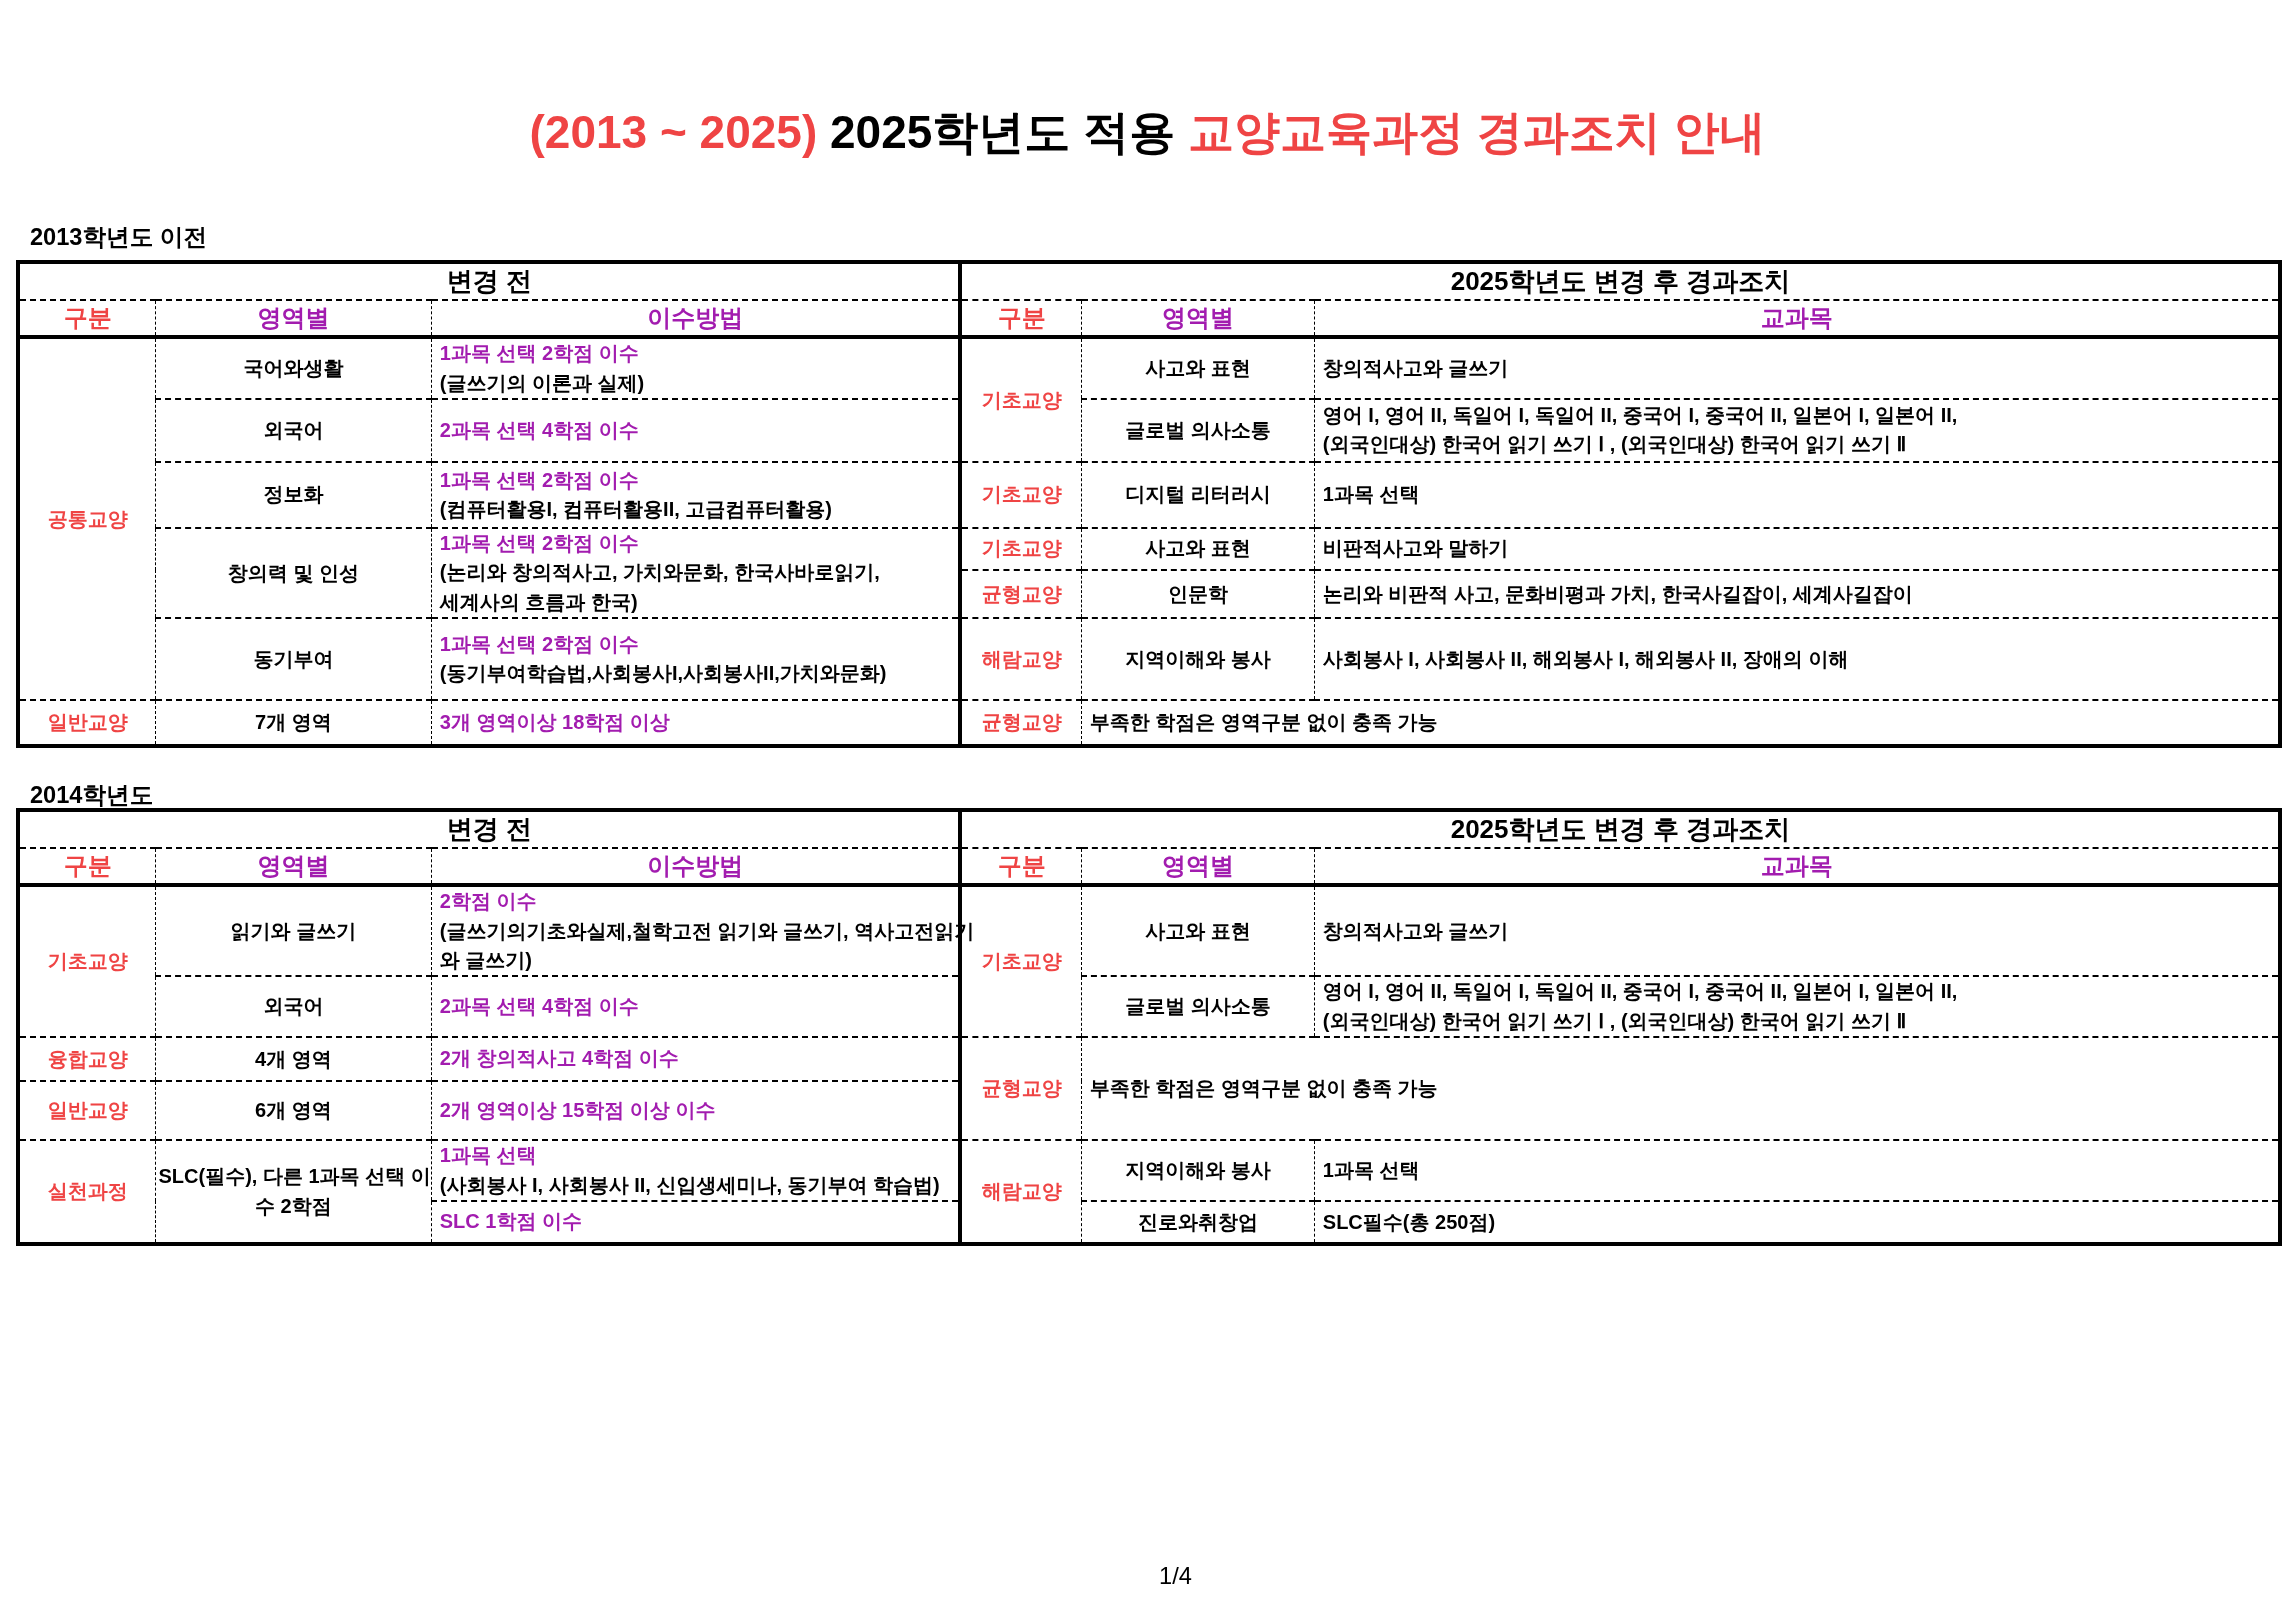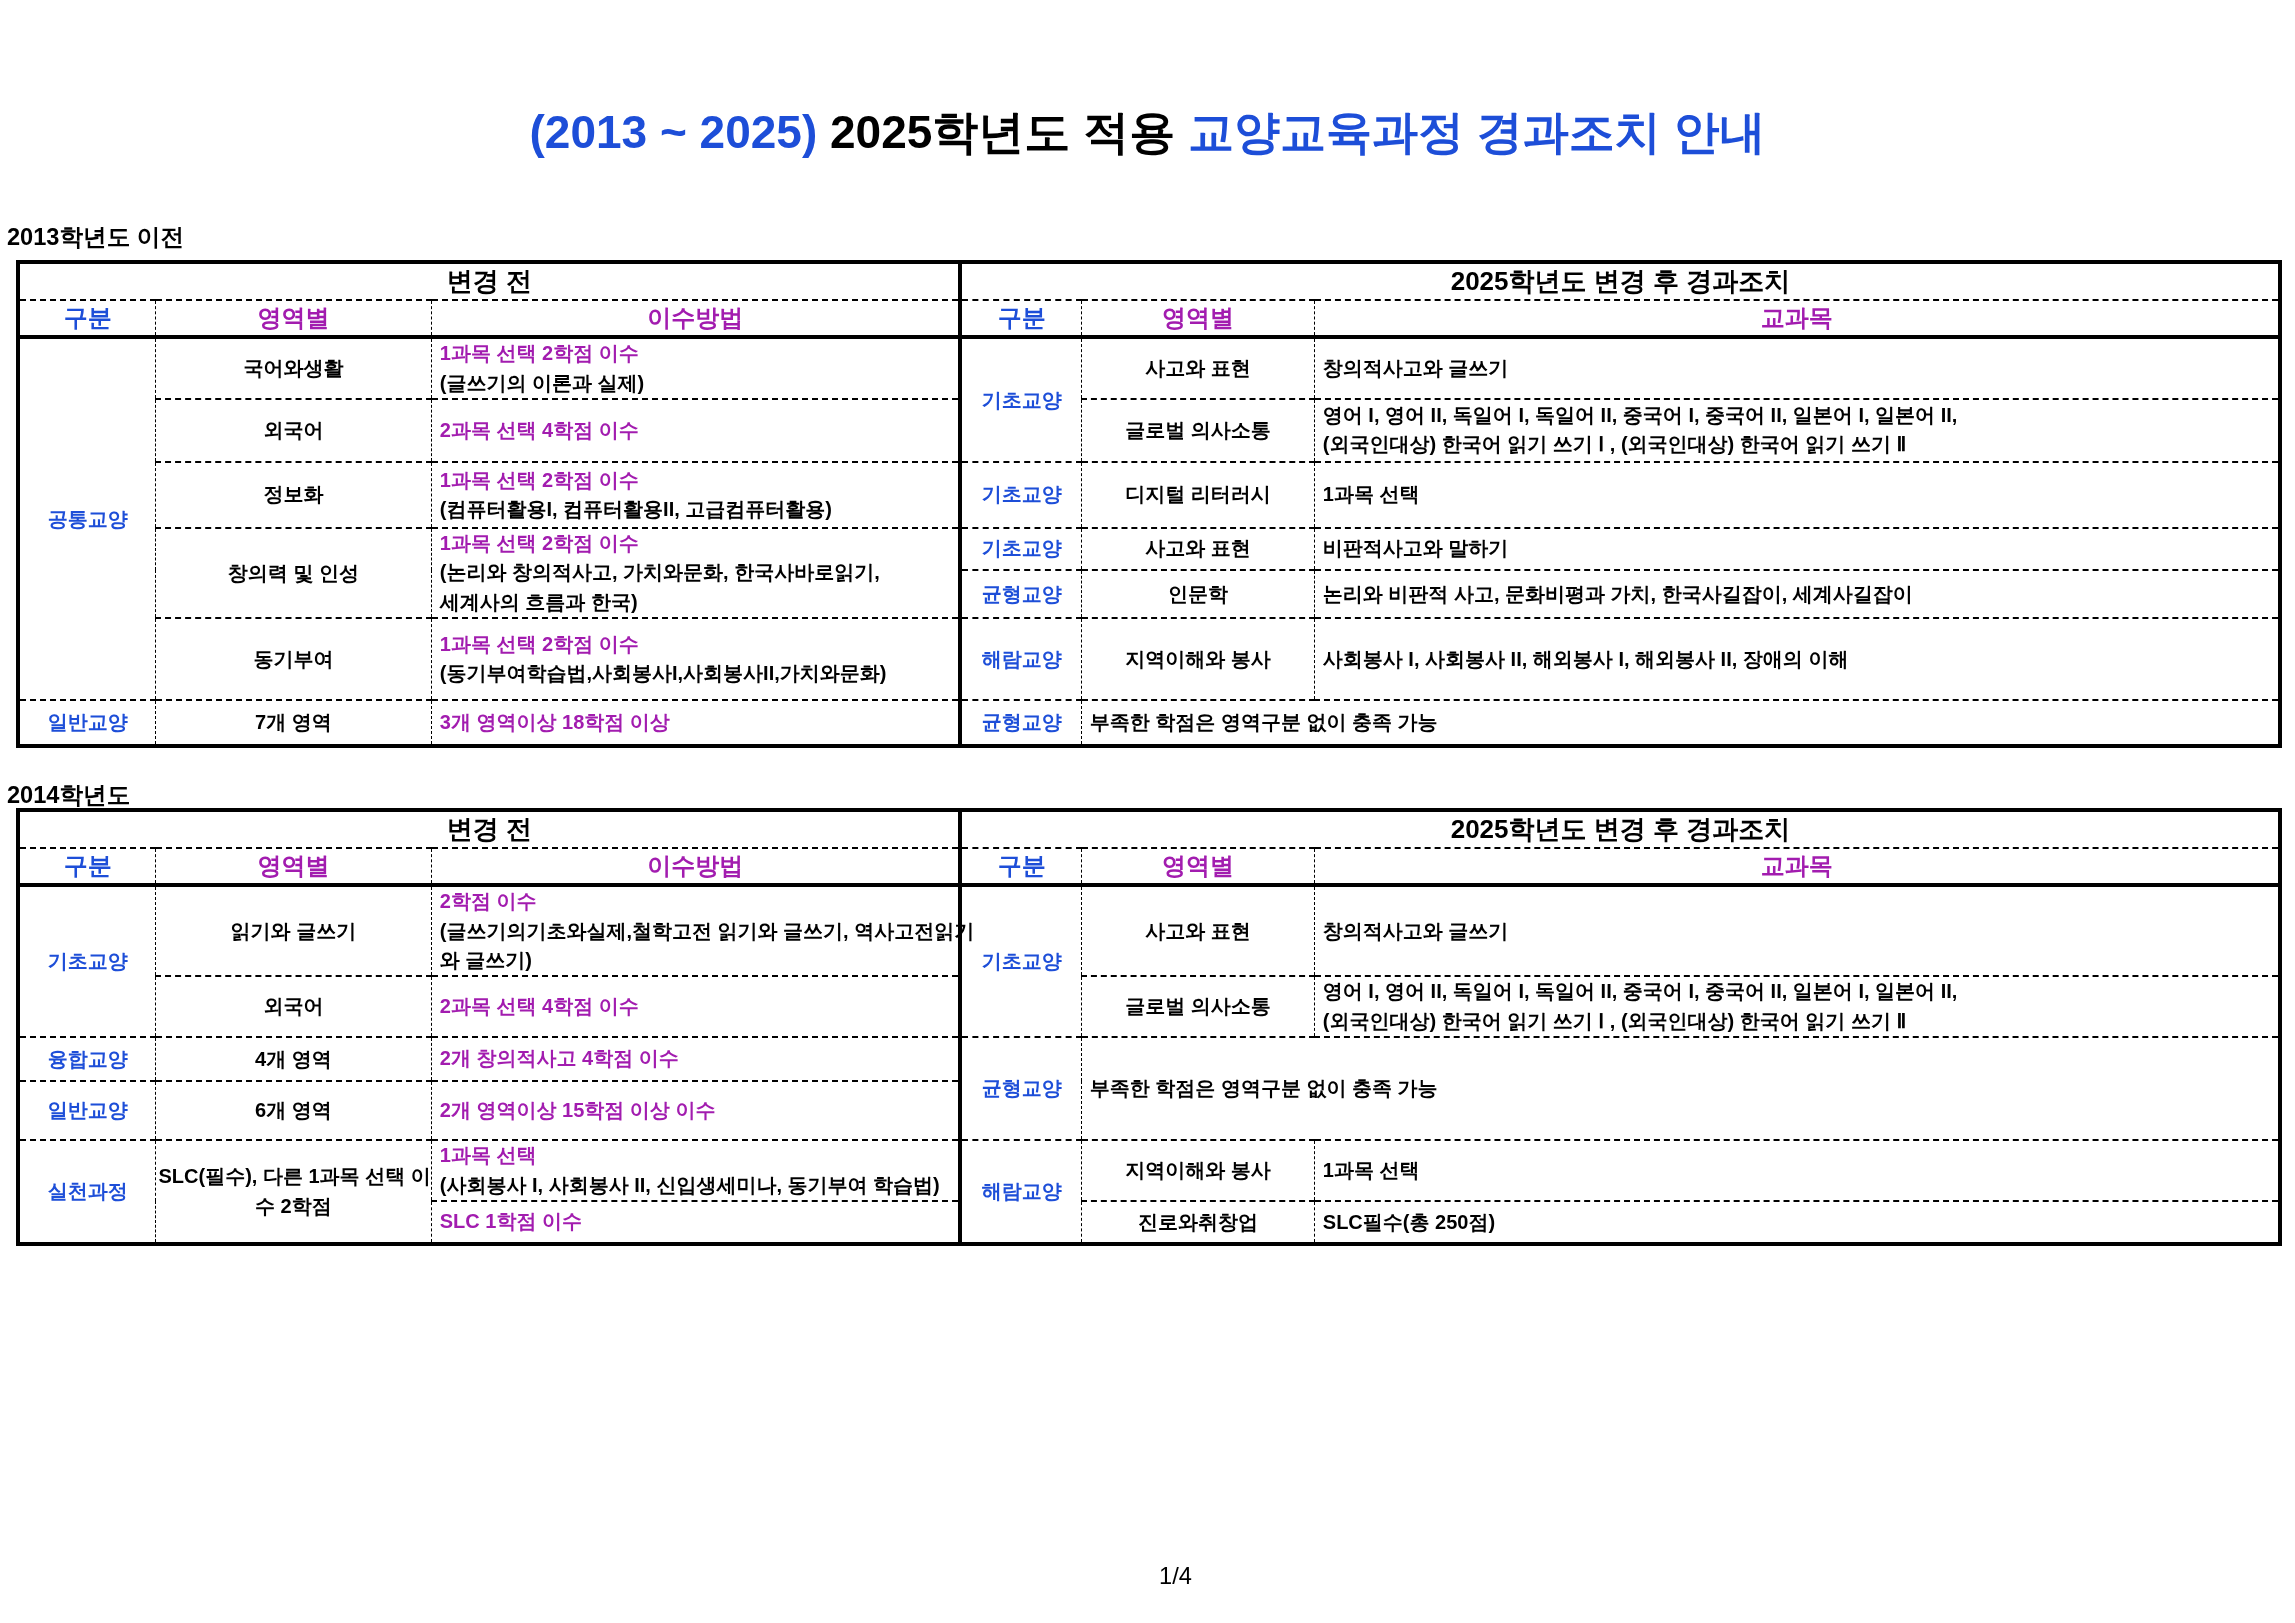--- a/index.html
+++ b/index.html
@@ -4,23 +4,23 @@
 <style>
   html,body{margin:0;padding:0;background:#fff;}
   .page{
     position:relative;width:2295px;height:1623px;background:#ffffff;
     font-family:"Liberation Sans",sans-serif;font-weight:700;color:#000;overflow:hidden;
   }
   .title{
     position:absolute;top:102px;left:0;width:100%;text-align:center;
     font-size:46px;white-space:nowrap;
   }
-  .blue{color:#1d4ed8;}
+  .blue{color:#ef4444;}
   .red{color:#a21caf;}
-  .seclabel{position:absolute;left:7px;font-size:23.6px;}
+  .seclabel{position:absolute;left:30px;font-size:23.6px;}
   table.grid{
     position:absolute;left:16.4px;width:2263px;
     border-collapse:collapse;table-layout:fixed;
     border:4.6px solid #000;
   }
   .grid td{
     padding:0 7.9px;vertical-align:middle;font-size:20px;line-height:1.35;overflow:visible;
   }
   .grid td.c{text-align:center;padding:0 2.6px;}
   .grid td.hdr{font-size:26px;text-align:center;padding:0;}

